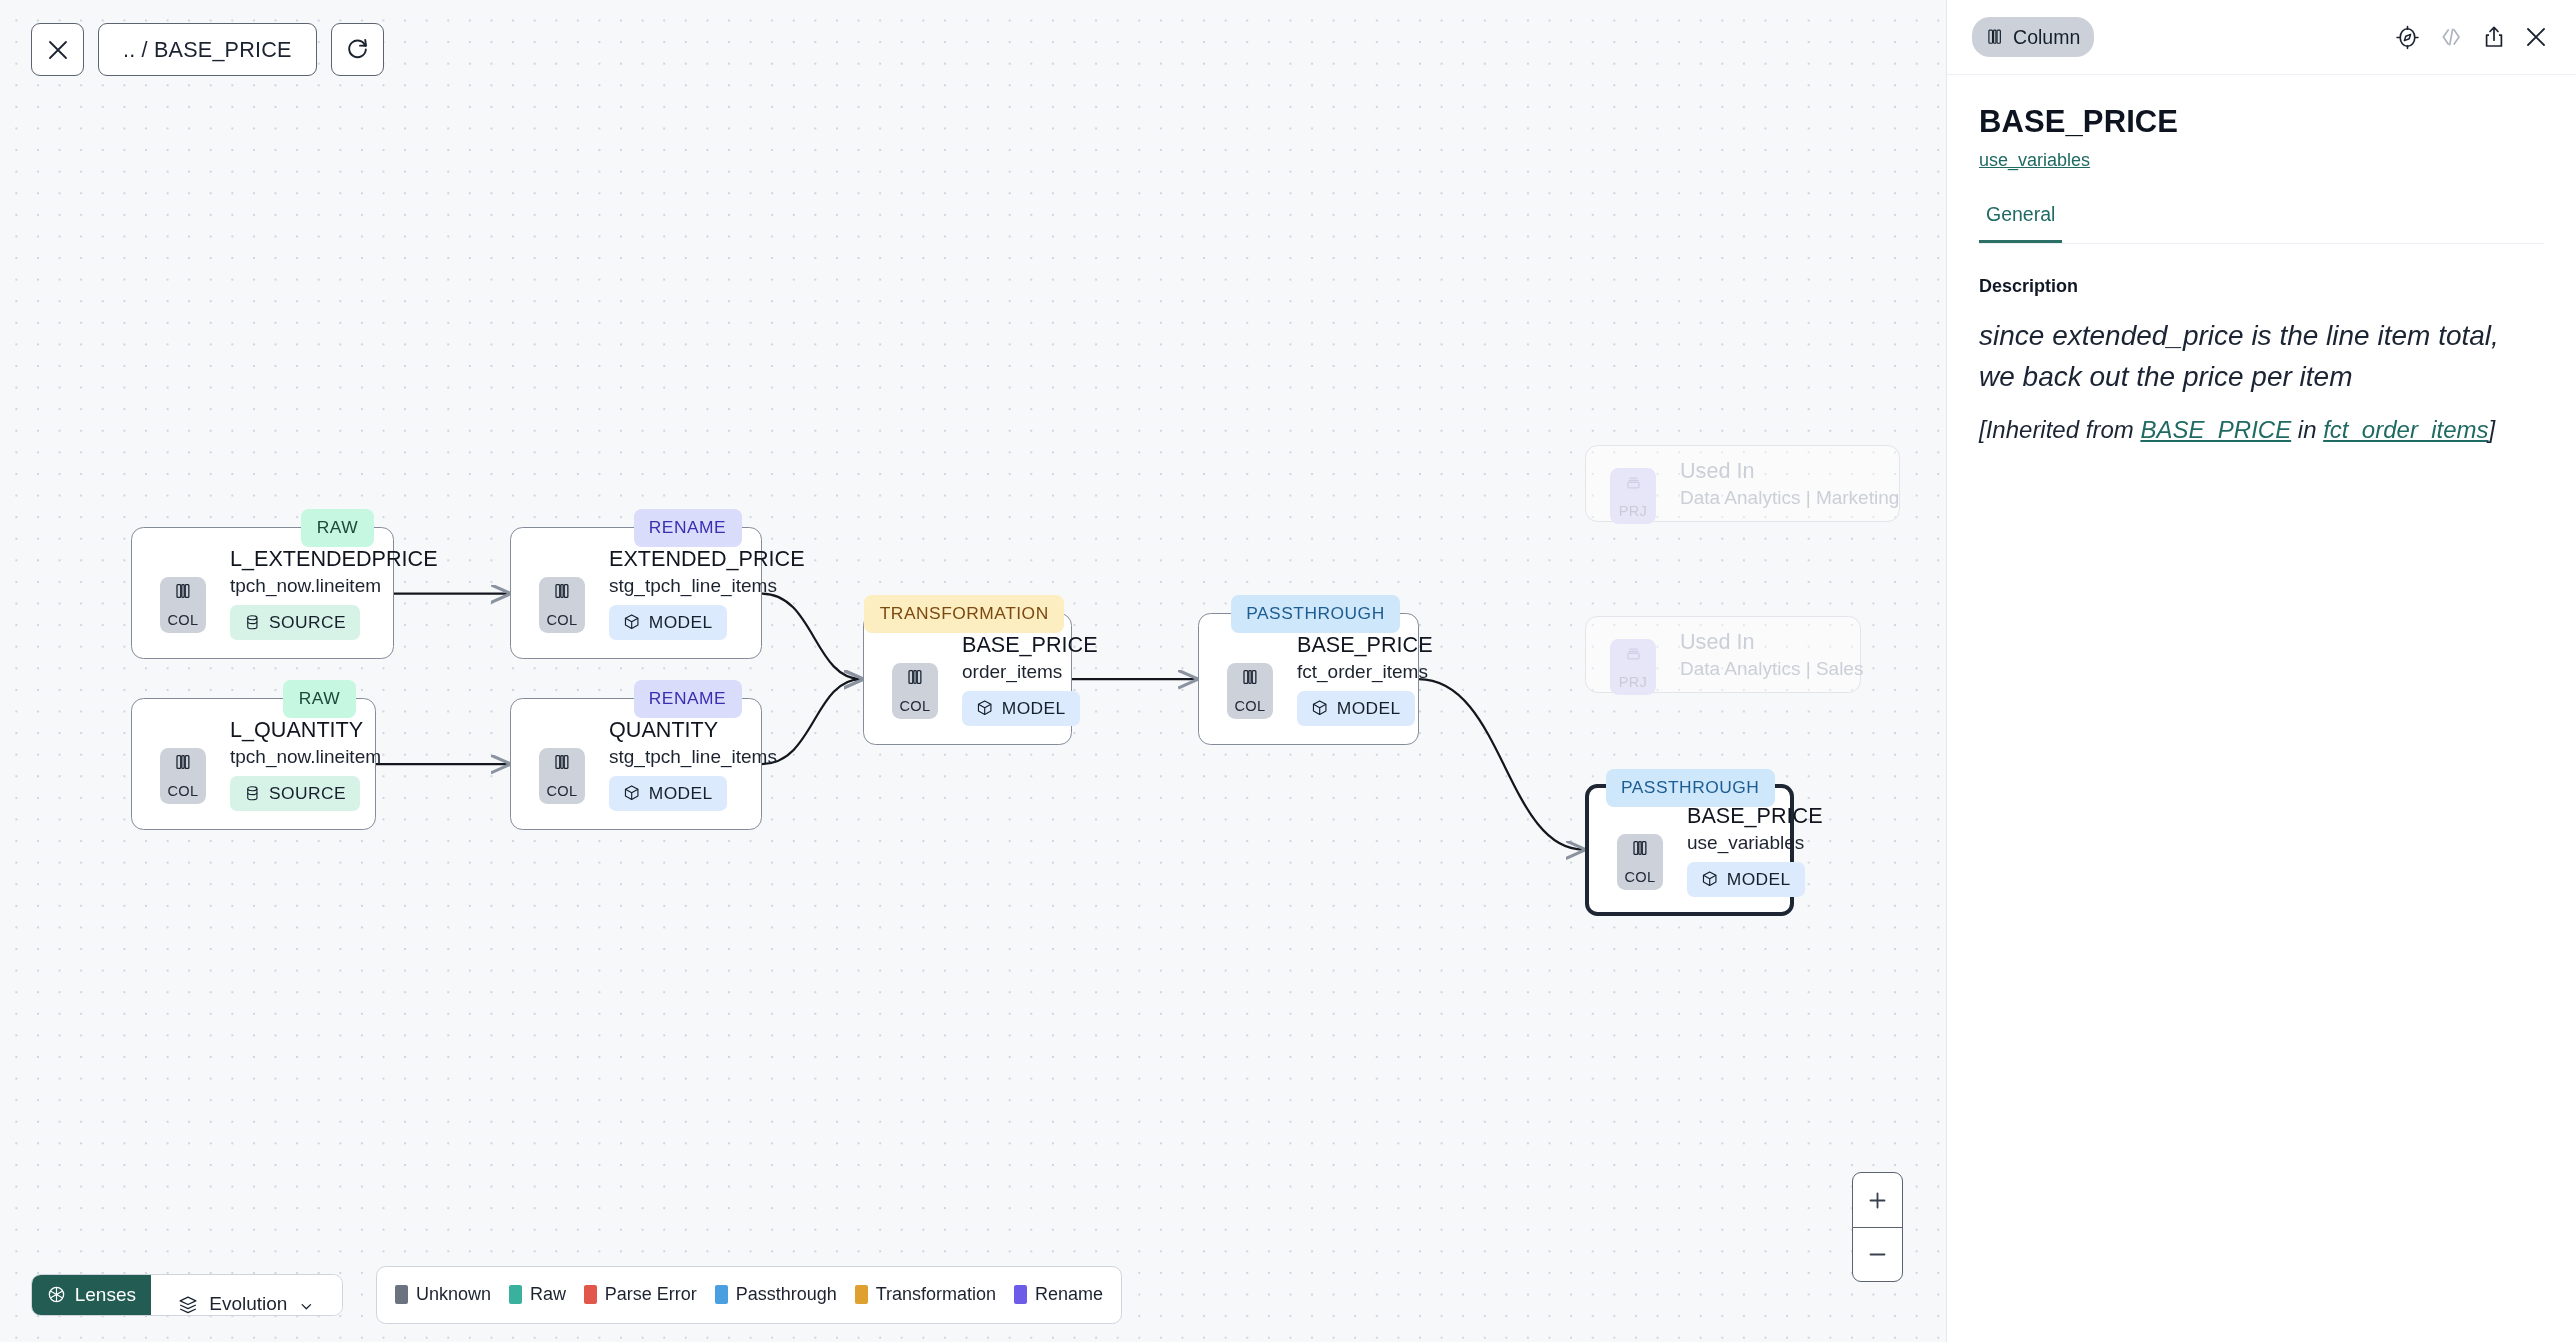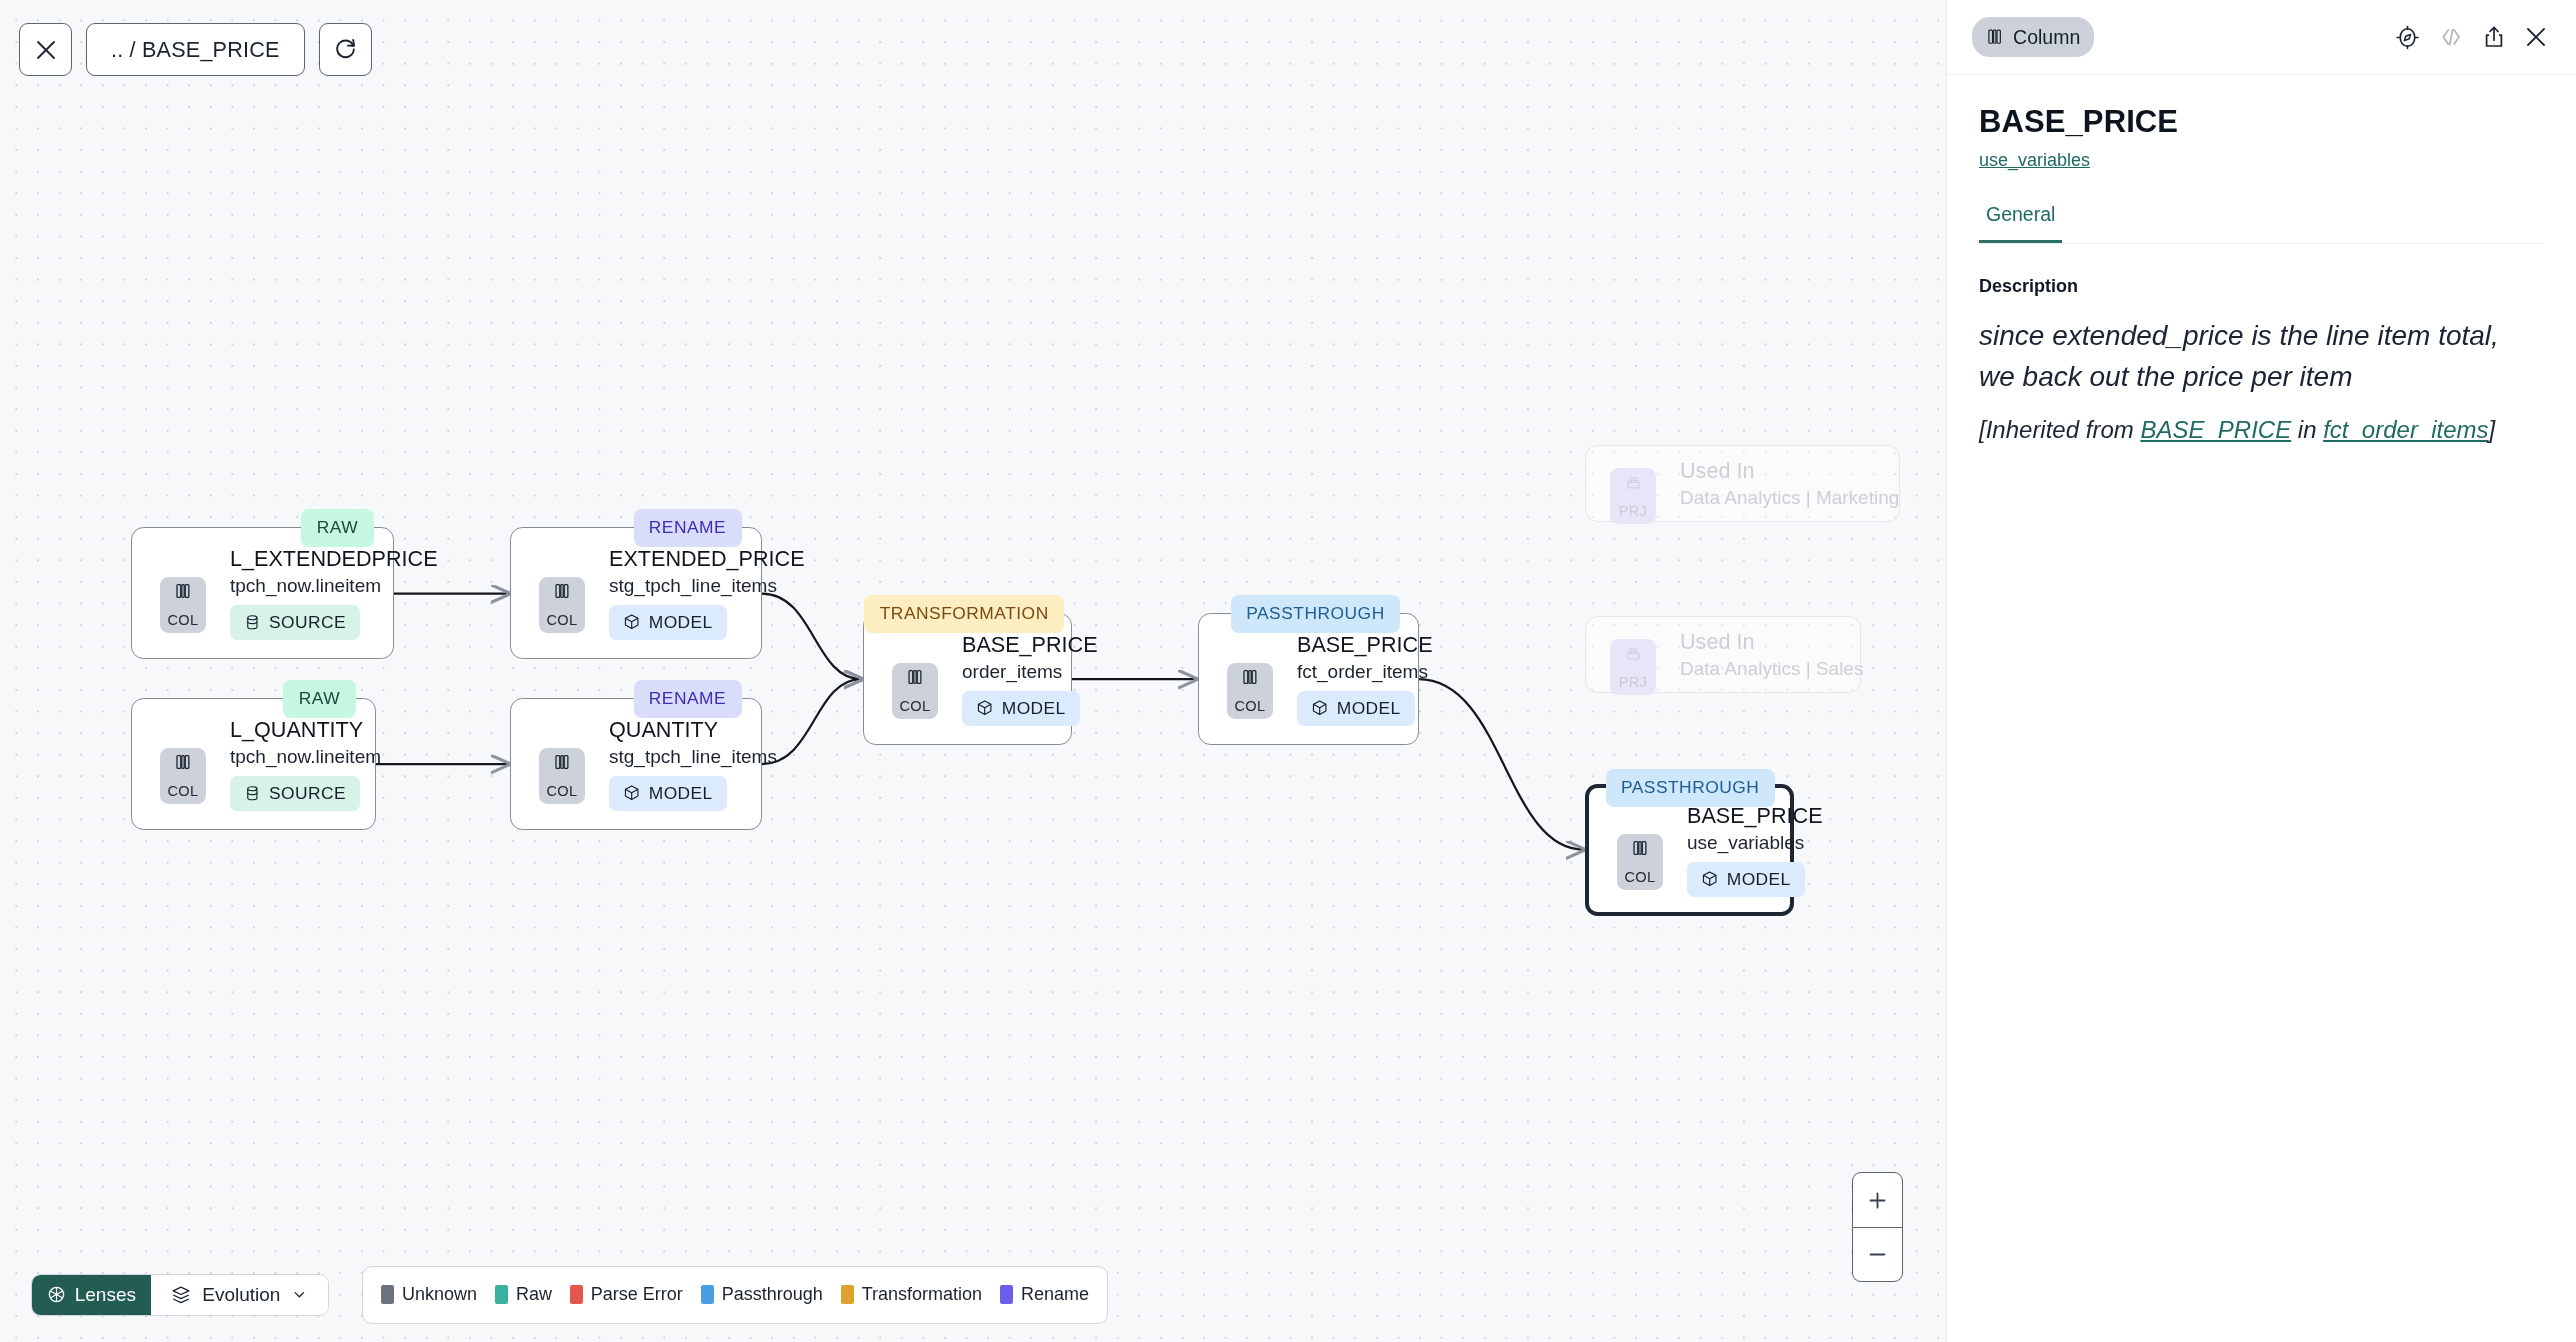--- a/index.html
+++ b/index.html
@@ -16,21 +16,21 @@
     position: relative;
     width: 1946px; height: 1343px;
     background-color: #f7f8fa;
     background-image: radial-gradient(circle, #cfd4de 1.1px, transparent 1.2px);
     background-size: 21.6px 21.6px;
     background-position: 5.6px 9.7px;
     overflow: hidden;
   }
 
   
-  #toolbar { position: absolute; top: 23px; left: 19px; display: flex; align-items: center; gap: 14px; z-index: 30; }
+  #toolbar { position: absolute; top: 23px; left: 31px; display: flex; align-items: center; gap: 14px; z-index: 30; }
   .tb-btn {
     background: #ffffff; border: 1.4px solid #5b6270; border-radius: 9px;
     height: 53px; display: flex; align-items: center; justify-content: center;
     cursor: pointer;
   }
   .tb-square { width: 53px; }
   .tb-crumb { padding: 0 24px; font-size: 21.6px; color: #1c2330; letter-spacing: 0.2px; }
   .ico { display: block; }
 
   
@@ -95,21 +95,21 @@
   .zbtn { height: 54px; display: flex; align-items: center; justify-content: center; cursor: pointer; }
   .zbtn + .zbtn { border-top: 1.4px solid #5b6270; }
 
   
   #bottombar { position: absolute; left: 31px; bottom: 19.5px; display: flex; align-items: center; gap: 33px; z-index: 25; }
   .lens-group { display: flex; border: 1.4px solid #cfd4dd; border-radius: 9.7px; overflow: hidden; background:#fff; height: 42px; }
   .lens-btn {
     background: #225c52; color: #ffffff; display: flex; align-items: center; gap: 8.4px;
     padding: 0 15.3px; font-size: 19px; cursor: pointer;
   }
-  .evo-btn { background: #ffffff; color: #1c2330; display: flex; align-items: center; gap: 11px; padding: 0 20px; font-size: 19px; cursor: pointer; }
+  .evo-btn { background: #ffffff; color: #1c2330; display: flex; align-items: flex-end; gap: 11px; padding: 0 27px; font-size: 19px; cursor: pointer; }
   .legend {
     display: flex; align-items: center; gap: 18px;
     height: 58px; padding: 0 18px;
     border: 1.4px solid #cfd4dd; border-radius: 9.7px; background: #ffffff;
   }
   .leg-item { display: flex; align-items: center; gap: 7.7px; font-size: 18px; color: #1c2330; white-space: nowrap; }
   .sw { width: 13.2px; height: 19px; border-radius: 2.1px; display: block; }
 
   
   #panel {

